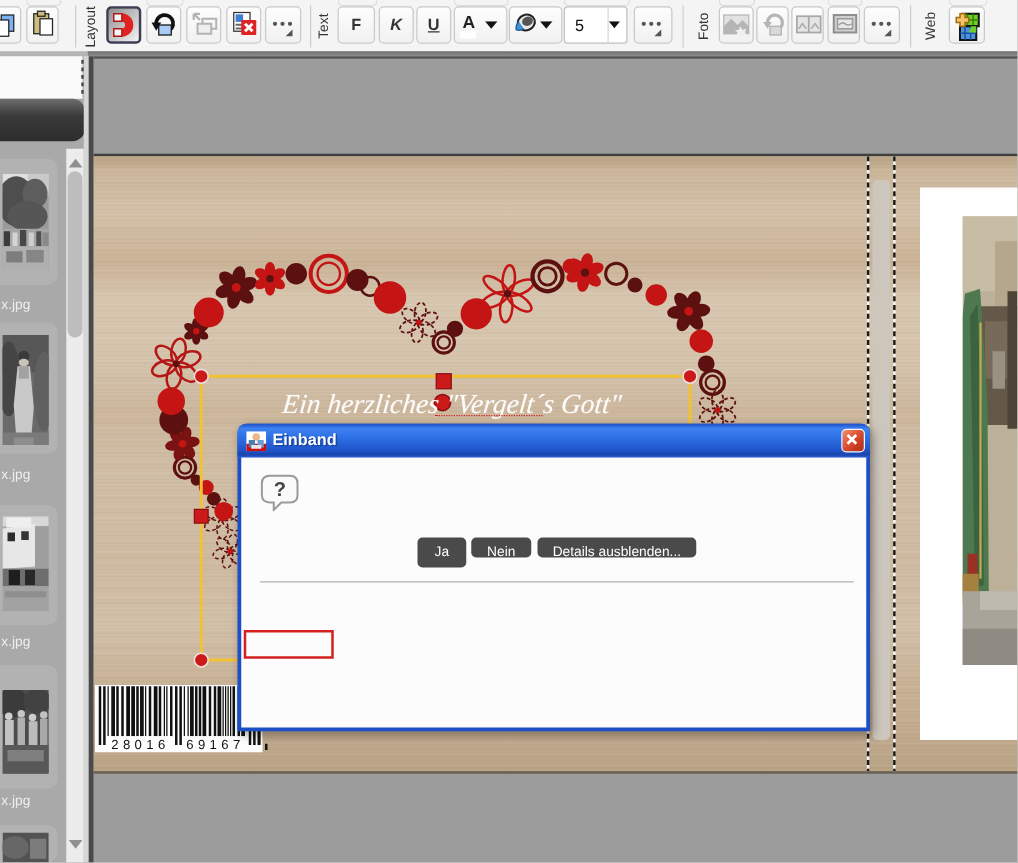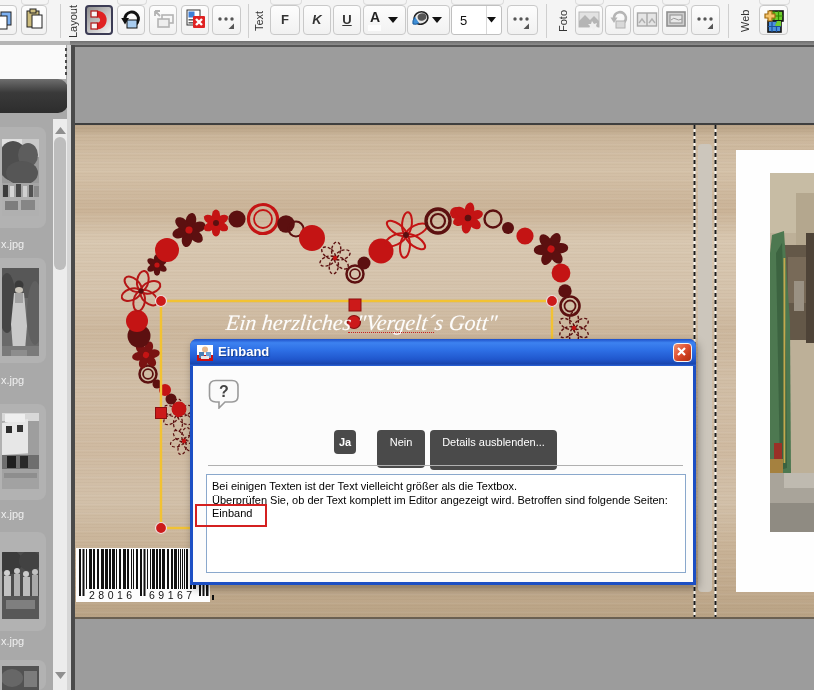--- a/index.html
+++ b/index.html
@@ -501,21 +501,18 @@
  <div class="abs" style="left:483px;top:4px;width:19px;height:19px;border:1.5px solid #f6f6f6;border-radius:4px;background:linear-gradient(135deg,#f0926e 0%,#e25739 40%,#c93c1d 70%,#b03012 100%);box-sizing:border-box;">
    <svg width="16" height="16" style="position:absolute;left:0;top:0">
         <path d="M4,4 L11,11 M11,4 L4,11" stroke="#fff" stroke-width="2.2"></path>
       </svg>
  </div>
  <div class="abs" style="left:3px;top:27px;width:500px;height:216px;background:#fcfcfc;">
    <svg class="abs" style="left:15px;top:13px" width="32" height="30">
      <path d="M8,1.5 H24 Q30,1.5 30,7.5 V17 Q30,23 24,23 H17 L11,29 V23 H8 Q1.5,23 1.5,17 V7.5 Q1.5,1.5 8,1.5 Z" fill="#fafafa" stroke="#9a9a9a" stroke-width="1.6"></path>
      <text x="11" y="18" font-size="16" font-weight="bold" fill="#444">?</text>
    </svg>
-   <div class="abs" style="left:141px;top:64px;width:22px;height:24px;background:#4a4a4a;border-radius:4px;color:#fff;font-size:11px;text-align:center;line-height:24px;font-weight:bold;">Ja</div>
-   <div class="abs" style="left:184px;top:64px;width:48px;height:38px;background:#4a4a4a;border-radius:4px;color:#fff;font-size:11px;text-align:center;line-height:24px;">Nein</div>
-   <div class="abs" style="left:237px;top:64px;width:127px;height:40px;background:#4a4a4a;border-radius:4px;color:#fff;font-size:11px;text-align:center;line-height:24px;">Details ausblenden...</div>
+   <div class="abs" style="left:141px;top:64px;width:39px;height:24px;background:#4a4a4a;border-radius:4px;color:#fff;font-size:11px;text-align:center;line-height:24px;">Ja</div>
+   <div class="abs" style="left:184px;top:64px;width:48px;height:16px;background:#4a4a4a;border-radius:4px;color:#fff;font-size:11px;text-align:center;line-height:24px;">Nein</div>
+   <div class="abs" style="left:237px;top:64px;width:127px;height:16px;background:#4a4a4a;border-radius:4px;color:#fff;font-size:11px;text-align:center;line-height:24px;">Details ausblenden...</div>
    <div class="abs" style="left:15px;top:99px;width:475px;height:1px;background:#b0b0b0;"></div>
-   <div class="abs" style="left:13px;top:108px;width:480px;height:99px;border:1px solid #8aa8cc;background:#fff;box-sizing:border-box;">
-     <div class="abs" style="left:5px;top:5px;font-size:11px;color:#000;line-height:13.5px;white-space:nowrap;">Bei einigen Texten ist der Text vielleicht größer als die Textbox.<br>Überprüfen Sie, ob der Text komplett im Editor angezeigt wird. Betroffen sind folgende Seiten:<br>Einband</div>
-   </div>
    <div class="abs" style="left:2px;top:138px;width:68px;height:19px;border:2px solid #d42020;"></div>
  </div>
 </div>
 </body></html>

